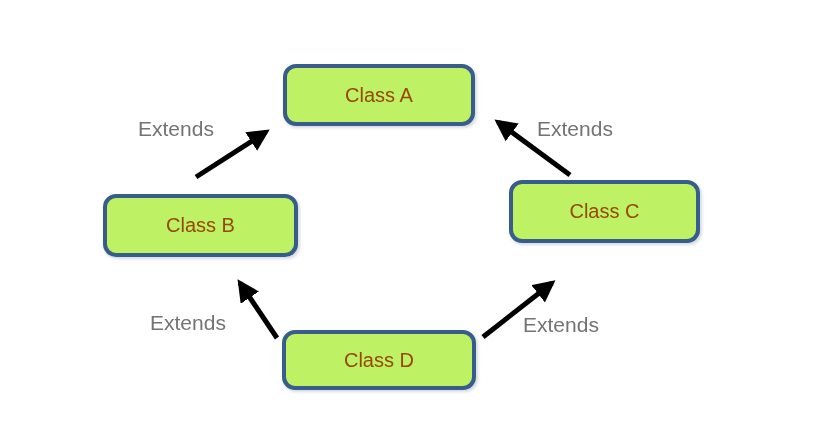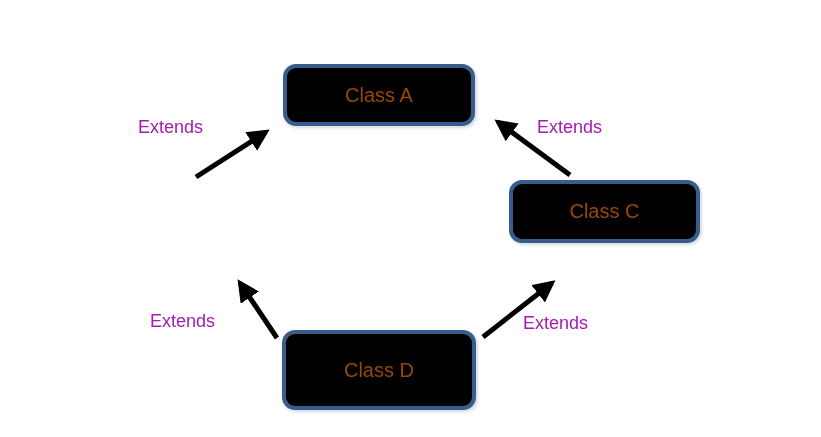--- a/index.html
+++ b/index.html
@@ -13,36 +13,36 @@
     height: 437px;
     background: #ffffff;
     overflow: hidden;
     font-family: "Liberation Sans", "DejaVu Sans", sans-serif;
   }
   .node {
     position: absolute;
     box-sizing: border-box;
     border: 4px solid #385d8a;
     border-radius: 13px;
-    background: #000000;
+    background: #bef264;
     display: flex;
     align-items: center;
     justify-content: center;
     font-size: 20px;
     color: #974806;
     box-shadow: 1.5px 2px 3px rgba(90,110,140,0.25);
   }
   .node-a { left: 283px; top: 64px;  width: 192px; height: 62px; }
   .node-b { left: 103px; top: 194px; width: 195px; height: 63px; }
   .node-c { left: 509px; top: 180px; width: 191px; height: 63px; }
-  .node-d { left: 282px; top: 330px; width: 194px; height: 80px; }
+  .node-d { left: 282px; top: 330px; width: 194px; height: 60px; }
   .edge-label {
     position: absolute;
-    font-size: 18px;
-    color: #a21caf;
+    font-size: 21px;
+    color: #737373;
     white-space: nowrap;
   }
   .edge-label-1 { left: 138px; top: 117px; }
   .edge-label-2 { left: 537px; top: 117px; }
   .edge-label-3 { left: 150px; top: 311px; }
   .edge-label-4 { left: 523px; top: 313px; }
   .arrows-layer {
     position: absolute;
     left: 0; top: 0;
     width: 821px; height: 437px;
@@ -67,20 +67,23 @@
     </defs>
     <line class="arrow-line" x1="196" y1="177" x2="266" y2="132" marker-end="url(#arrowhead)"></line>
     <line class="arrow-line" x1="570" y1="175" x2="498" y2="122" marker-end="url(#arrowhead)"></line>
     <line class="arrow-line" x1="277" y1="338" x2="240" y2="283" marker-end="url(#arrowhead)"></line>
     <line class="arrow-line" x1="483" y1="337" x2="552" y2="283" marker-end="url(#arrowhead)"></line>
   </svg>
 
   <div class="node node-a">
     <span>Class A</span>
   </div>
+  <div class="node node-b">
+    <span>Class B</span>
+  </div>
   <div class="node node-c">
     <span>Class C</span>
   </div>
   <div class="node node-d">
     <span>Class D</span>
   </div>
 
   <div class="edge-label edge-label-1">Extends</div>
   <div class="edge-label edge-label-2">Extends</div>
   <div class="edge-label edge-label-3">Extends</div>

